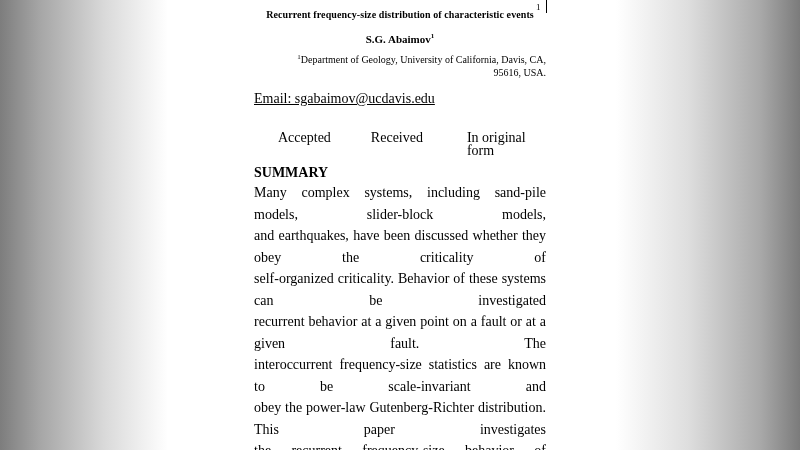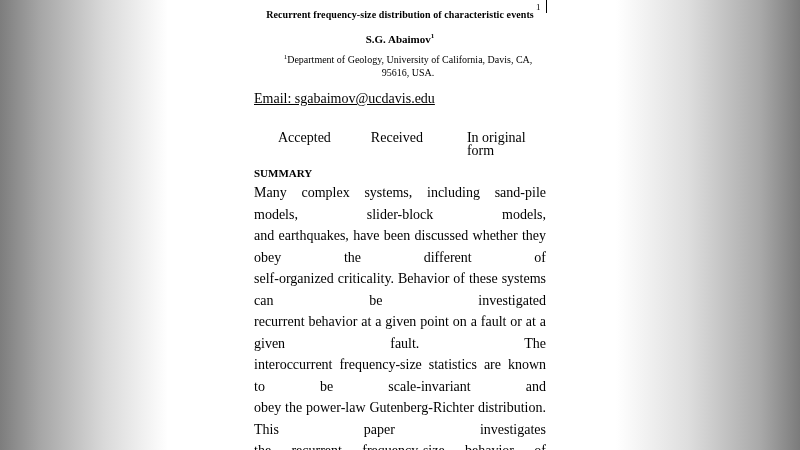--- a/index.html
+++ b/index.html
@@ -33,21 +33,21 @@
     font-size: 11px;
     font-weight: bold;
     text-align: center;
     line-height: 14px;
   }
   sup { font-size: 7px; line-height: 0; }
   .affiliation-line {
     margin-top: 7px;
     font-size: 10px;
     line-height: 13px;
-    text-align: center;
+    text-align: right;
     margin-left: 16px;
   }
   .email-line {
     margin-top: 13px;
     font-size: 14px;
     line-height: 13px;
     text-align: left;
     text-decoration: underline;
   }
   .dates-line {
@@ -55,21 +55,21 @@
     font-size: 14px;
     line-height: 13px;
     display: flex;
     align-items: flex-start;
   }
   .dates-line .accepted { margin-left: 24px; }
   .dates-line .received { margin-left: 22px; padding-left: 18px; }
   .dates-line .in-original-form { margin-left: 44px; }
   .summary-heading {
     margin-top: 9px;
-    font-size: 11px;
+    font-size: 14px;
     font-weight: bold;
     line-height: 14px;
   }
   .summary-body { margin-top: 2px; }
   .summary-line {
     font-size: 14px;
     line-height: 21.5px;
     text-align: justify;
     text-align-last: justify;
     white-space: normal;
@@ -111,21 +111,21 @@
     <div class="dates-line">
       <span class="accepted">Accepted</span>
       <span class="received">Received</span>
       <span class="in-original-form">In original form</span>
     </div>
 
     <div class="summary-heading">SUMMARY</div>
 
     <div class="summary-body">
       <div class="summary-line">Many complex systems, including sand-pile models, slider-block models,</div>
-      <div class="summary-line">and earthquakes, have been discussed whether they obey the different of</div>
+      <div class="summary-line">and earthquakes, have been discussed whether they obey the criticality of</div>
       <div class="summary-line">self-organized criticality. Behavior of these systems can be investigated</div>
       <div class="summary-line">recurrent behavior at a given point on a fault or at a given fault. The</div>
       <div class="summary-line">interoccurrent frequency-size statistics are known to be scale-invariant and</div>
       <div class="summary-line">obey the power-law Gutenberg-Richter distribution. This paper investigates</div>
       <div class="summary-line">the recurrent frequency-size behavior of characteristic events at a given</div>
 
     </div>
 
   </div>
 </div>

